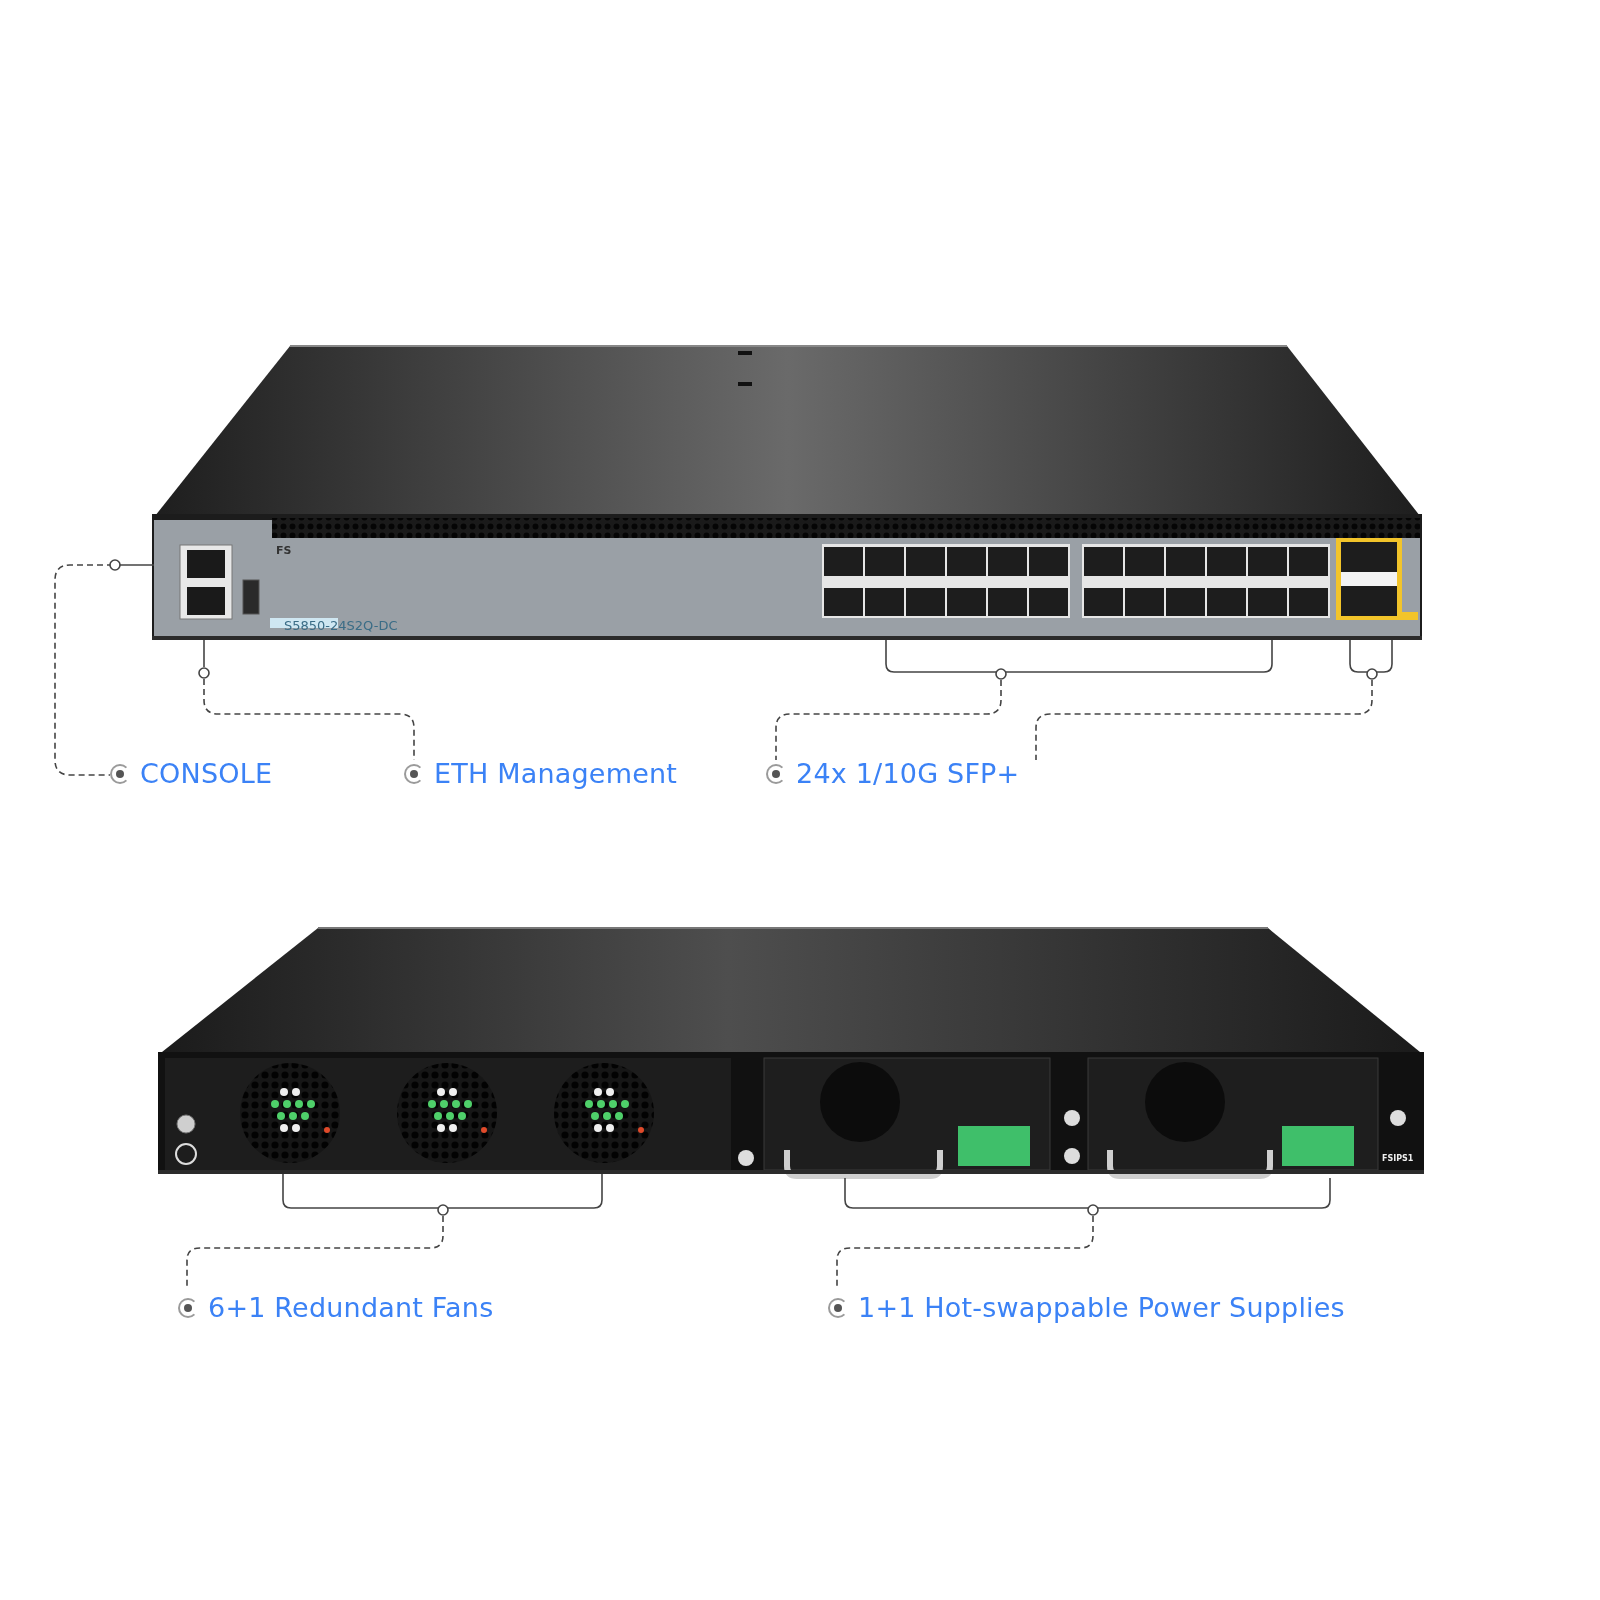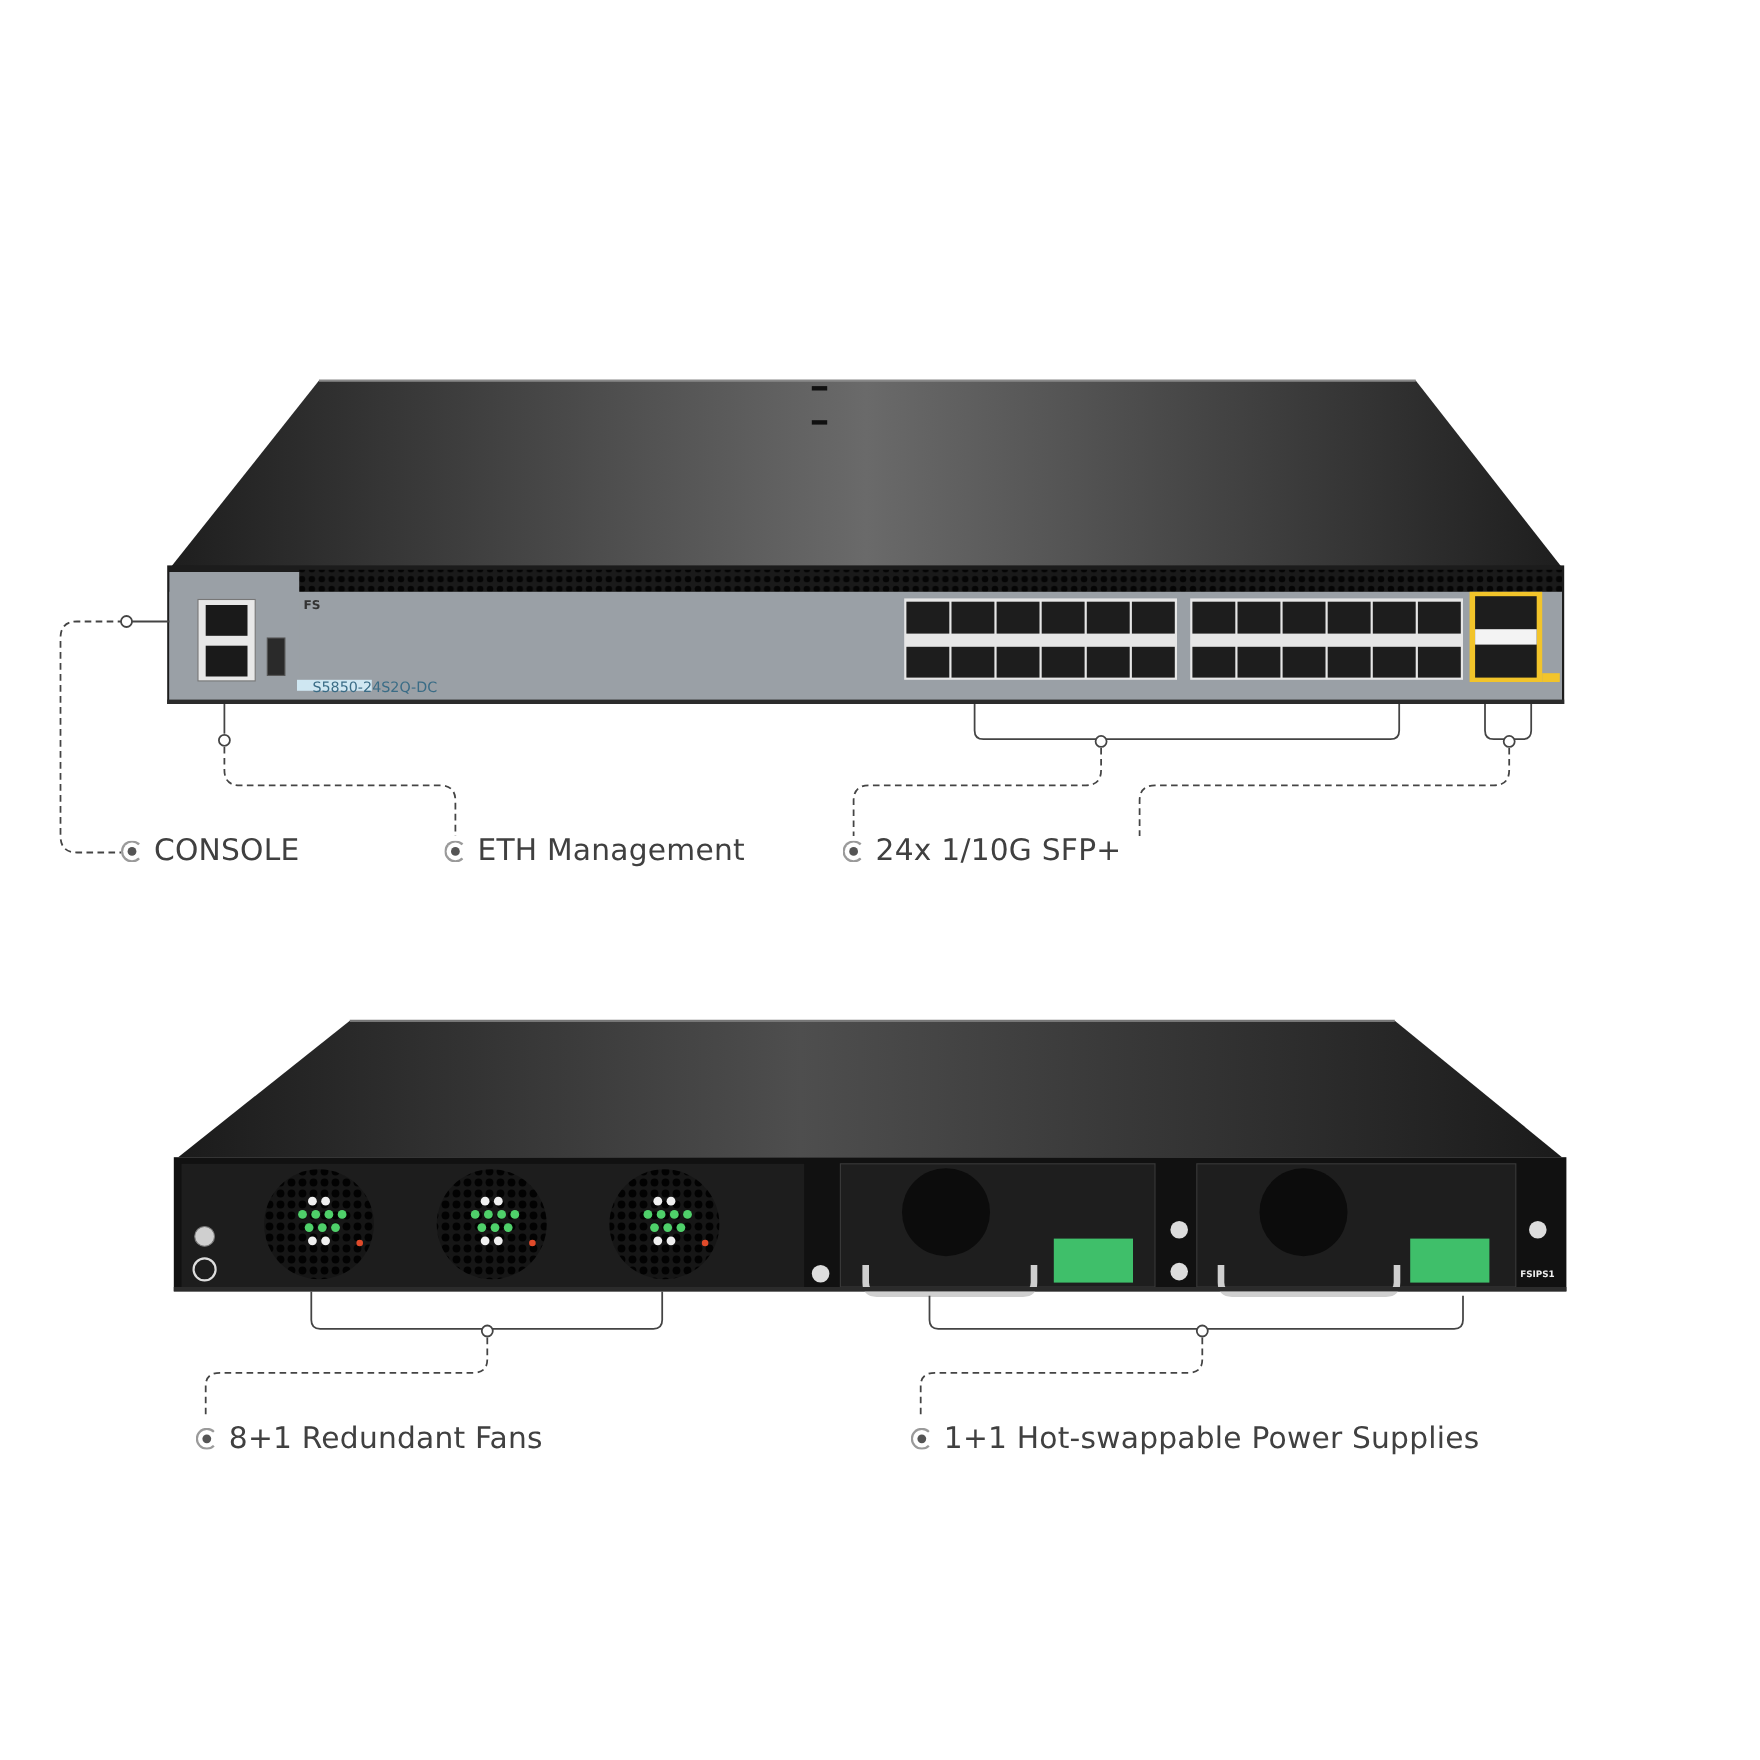--- a/index.html
+++ b/index.html
@@ -1,19 +1,19 @@
 <!DOCTYPE html>
 <html><head>
 <meta charset="utf-8">
 <style>
   html, body { margin:0; padding:0; background:#ffffff; }
   body { width:1600px; height:1600px; position:relative; overflow:hidden; font-family:"DejaVu Sans", "Liberation Sans", sans-serif; }
   .abs { position:absolute; }
   svg { position:absolute; left:0; top:0; }
-  .label { position:absolute; font-size:27px; color:#404040; white-space:nowrap; display:flex; align-items:center; letter-spacing:0.2px; }
+  .label { position:absolute; font-size:27px; color:#3b82f6; white-space:nowrap; display:flex; align-items:center; letter-spacing:0.2px; }
   .bullet { width:20px; height:20px; border-radius:50%; border:2px solid #9a9a9a; border-right-color:transparent; border-left-color:#9a9a9a; position:relative; margin-right:10px; box-sizing:border-box; }
   .bullet::after { content:""; position:absolute; left:4px; top:4px; width:8px; height:8px; border-radius:50%; background:#555; }
   .panel-text { position:absolute; font-family:"DejaVu Sans", sans-serif; }
 </style>
 </head>
 <body>
 
 <div class="abs" style="left:0;top:0;width:1600px;height:860px;">
   <svg width="1600" height="860">
     <defs>
@@ -215,19 +215,19 @@
     <g fill="#fff" stroke="#444" stroke-width="1.6">
       <circle cx="443" cy="350" r="5"></circle>
       <circle cx="1093" cy="350" r="5"></circle>
     </g>
   </svg>
 
   <div class="panel-text" style="left:1382px;top:294px;font-size:8px;color:#eee;font-weight:bold;">FSIPS1</div>
 
   <div class="label" style="left:178px;top:432px;">
     <span class="bullet"></span>
-    <span>8+1 Redundant Fans</span>
+    <span>6+1 Redundant Fans</span>
   </div>
   <div class="label" style="left:828px;top:432px;">
     <span class="bullet"></span>
     <span>1+1 Hot-swappable Power Supplies</span>
   </div>
 </div>
 
 </body></html>

